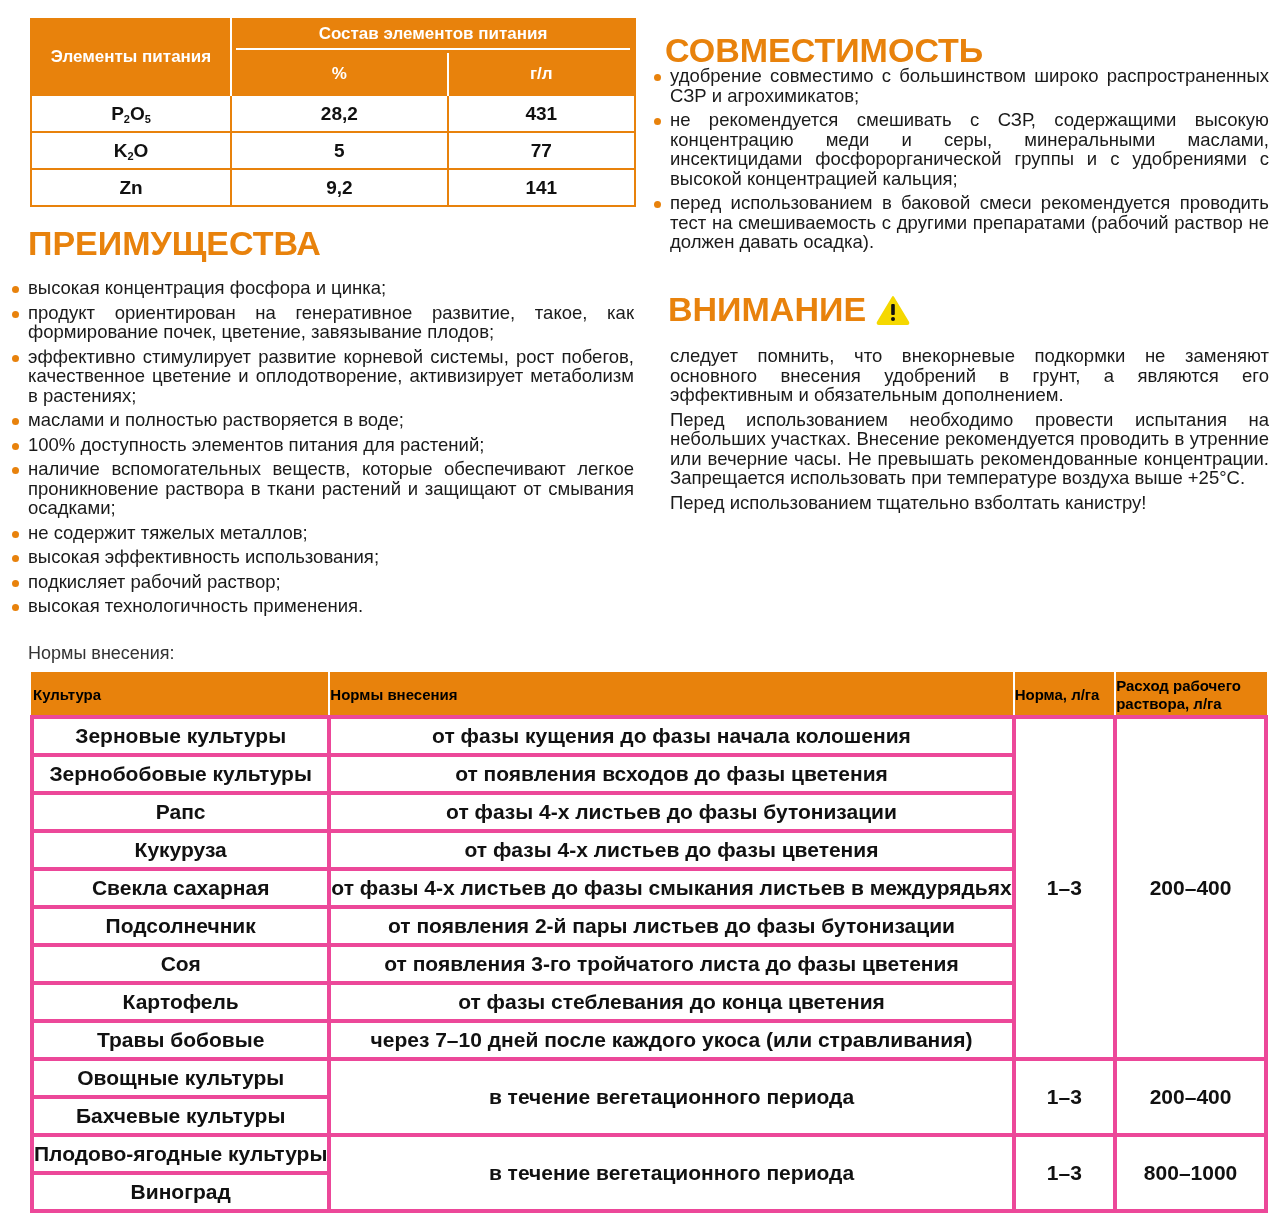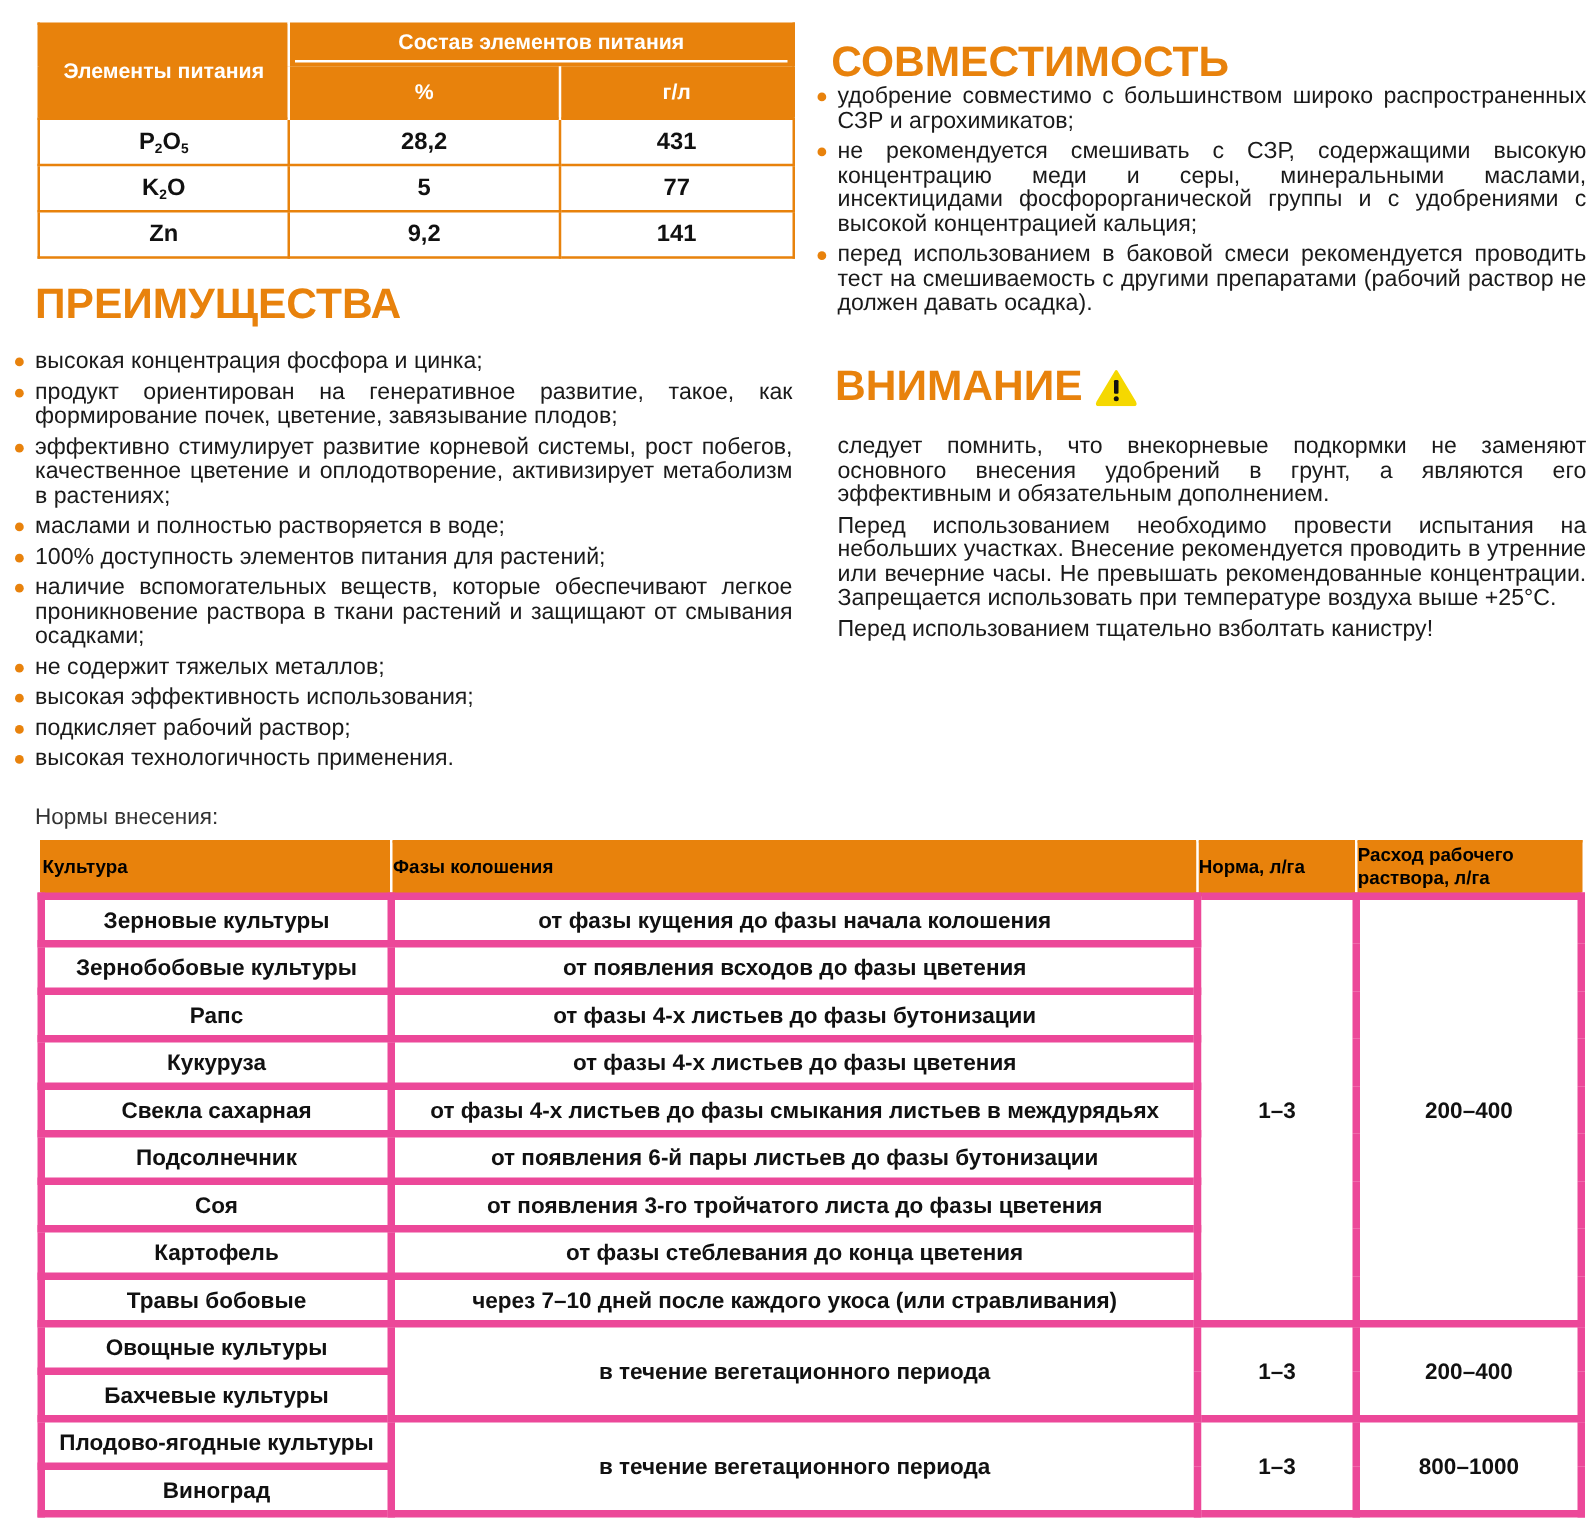--- a/index.html
+++ b/index.html
@@ -50,21 +50,21 @@
     #norms-table {
       position: absolute; left: 30px; top: 672px; width: 1238px;
       border-collapse: collapse; border: 2px solid #e8820c;
     }
     #norms-table th {
       background: #e8820c; color: #000000; font-weight: bold; font-size: 15px; line-height: 18px;
       height: 44px; text-align: left; border-right: 2px solid #fff;
     }
     #norms-table th:last-child { border-right: none; }
     #norms-table td {
-      border: 6px solid #ec4899; text-align: center; font-weight: bold; font-size: 18px;
+      border: 4px solid #ec4899; text-align: center; font-weight: bold; font-size: 21px;
       height: 38px; color: #111; white-space: nowrap;
     }
     .col-crop { width: 281px; }
     .col-phase { width: 646px; }
     .col-norm { width: 129px; margin-top: 27px; }
     .col-flow { width: 182px; }
 
     .warn-icon { width: 34px; height: 30px; display: inline-block; }
   </style>
 </head>
@@ -135,21 +135,21 @@
   <p>следует помнить, что внекорневые подкормки не заменяют основного внесения удобрений в грунт, а являются его эффективным и обязательным дополнением.</p>
   <p>Перед использованием необходимо провести испытания на небольших участках. Внесение рекомендуется проводить в утренние или вечерние часы. Не превышать рекомендованные концентрации. Запрещается использовать при температуре воздуха выше +25°С.</p>
   <p>Перед использованием тщательно взболтать канистру!</p>
 </div>
 
 <div id="norms-caption">Нормы внесения:</div>
 <table id="norms-table">
   <thead>
     <tr>
       <th class="col-crop">Культура</th>
-      <th class="col-phase">Фазы колошения</th>
+      <th class="col-phase">Нормы внесения</th>
       <th class="col-norm">Норма, л/га</th>
       <th class="col-flow">Расход рабочего раствора, л/га</th>
     </tr>
   </thead>
   <tbody>
     <tr>
       <td>Зерновые культуры</td>
       <td>от фазы кущения до фазы начала колошения</td>
       <td rowspan="9">1–3</td>
       <td rowspan="9">200–400</td>
@@ -165,21 +165,21 @@
     <tr>
       <td>Кукуруза</td>
       <td>от фазы 4-х листьев до фазы цветения</td>
     </tr>
     <tr>
       <td>Свекла сахарная</td>
       <td>от фазы 4-х листьев до фазы смыкания листьев в междурядьях</td>
     </tr>
     <tr>
       <td>Подсолнечник</td>
-      <td>от появления 6-й пары листьев до фазы бутонизации</td>
+      <td>от появления 2-й пары листьев до фазы бутонизации</td>
     </tr>
     <tr>
       <td>Соя</td>
       <td>от появления 3-го тройчатого листа до фазы цветения</td>
     </tr>
     <tr>
       <td>Картофель</td>
       <td>от фазы стеблевания до конца цветения</td>
     </tr>
     <tr>

